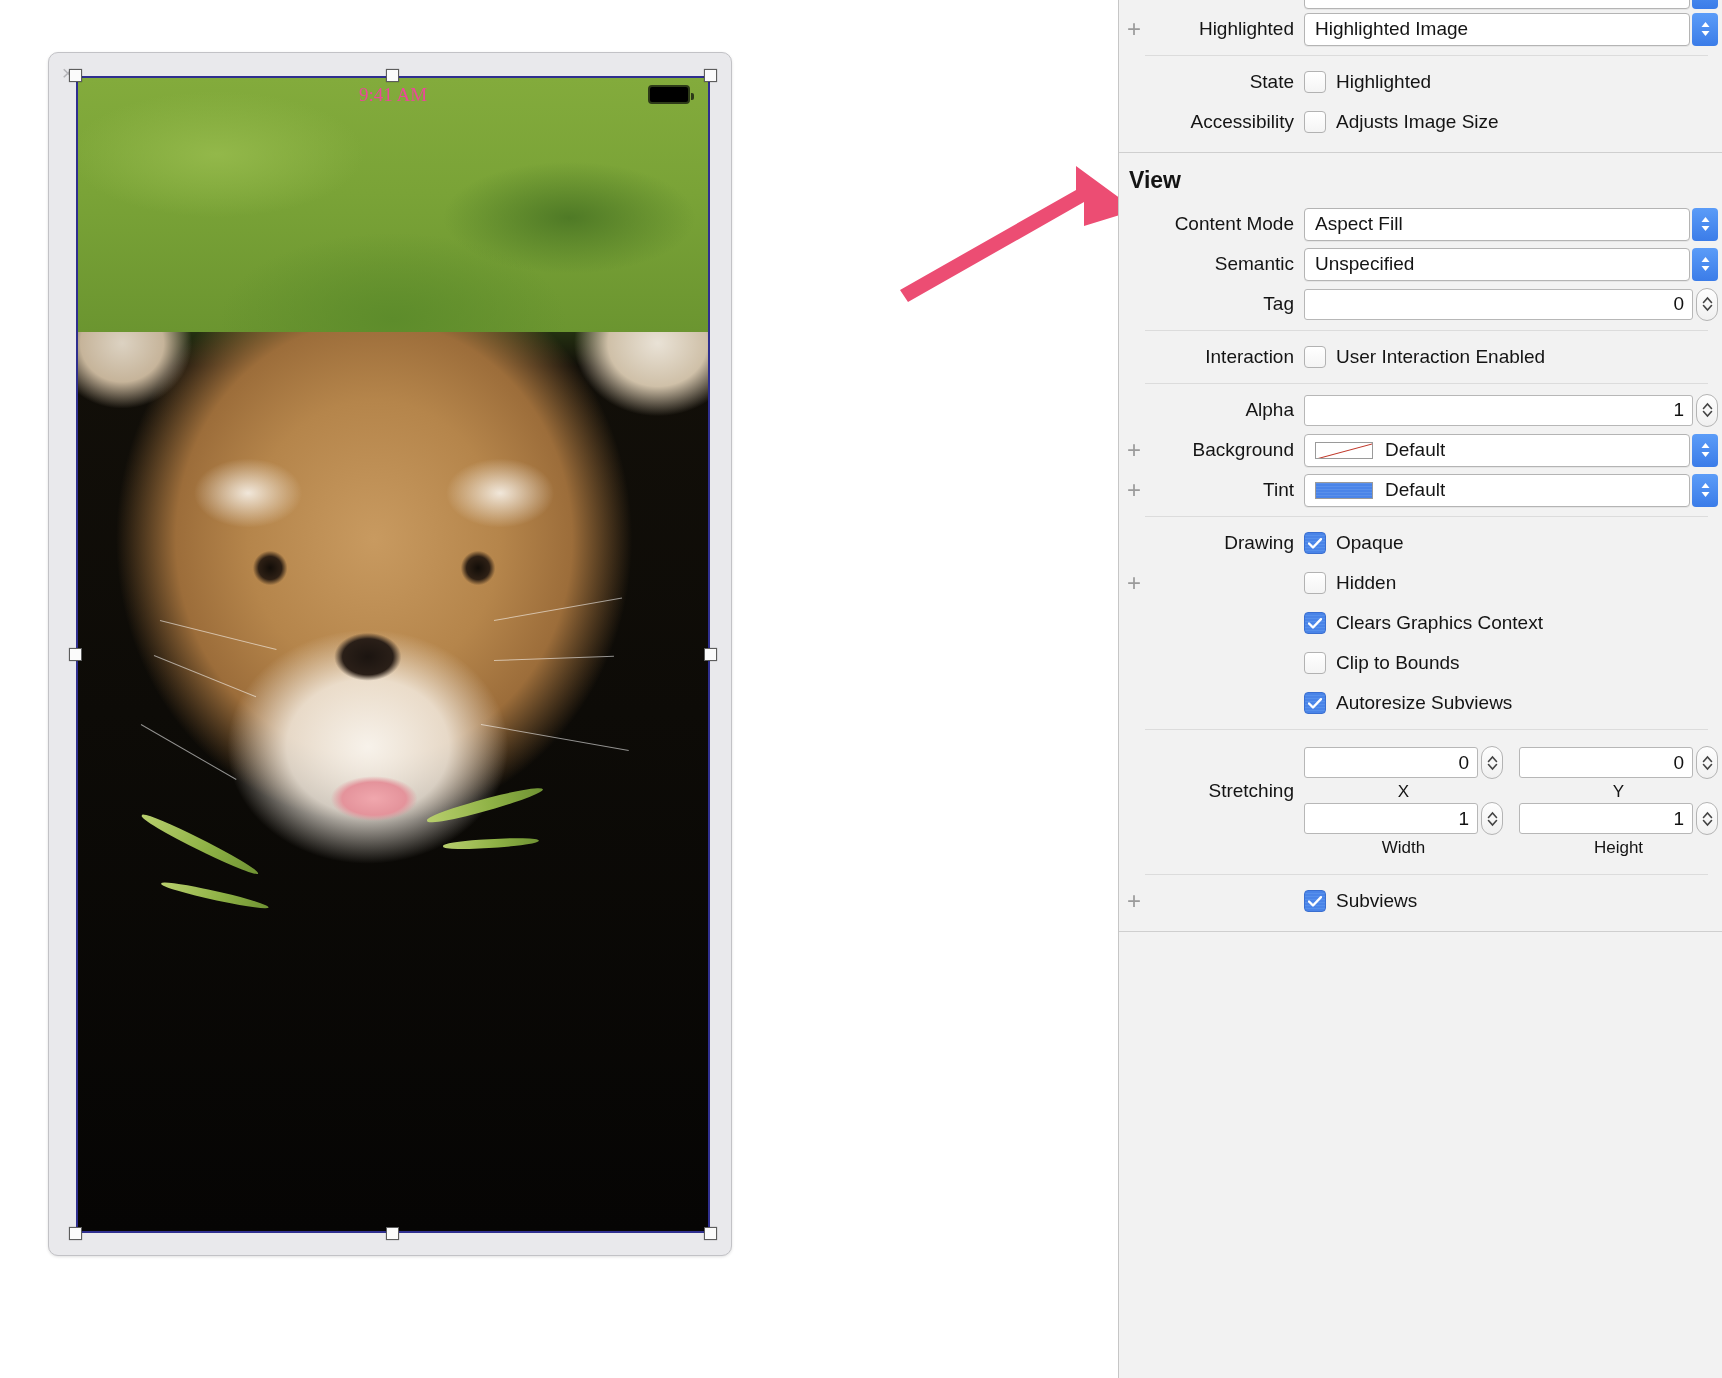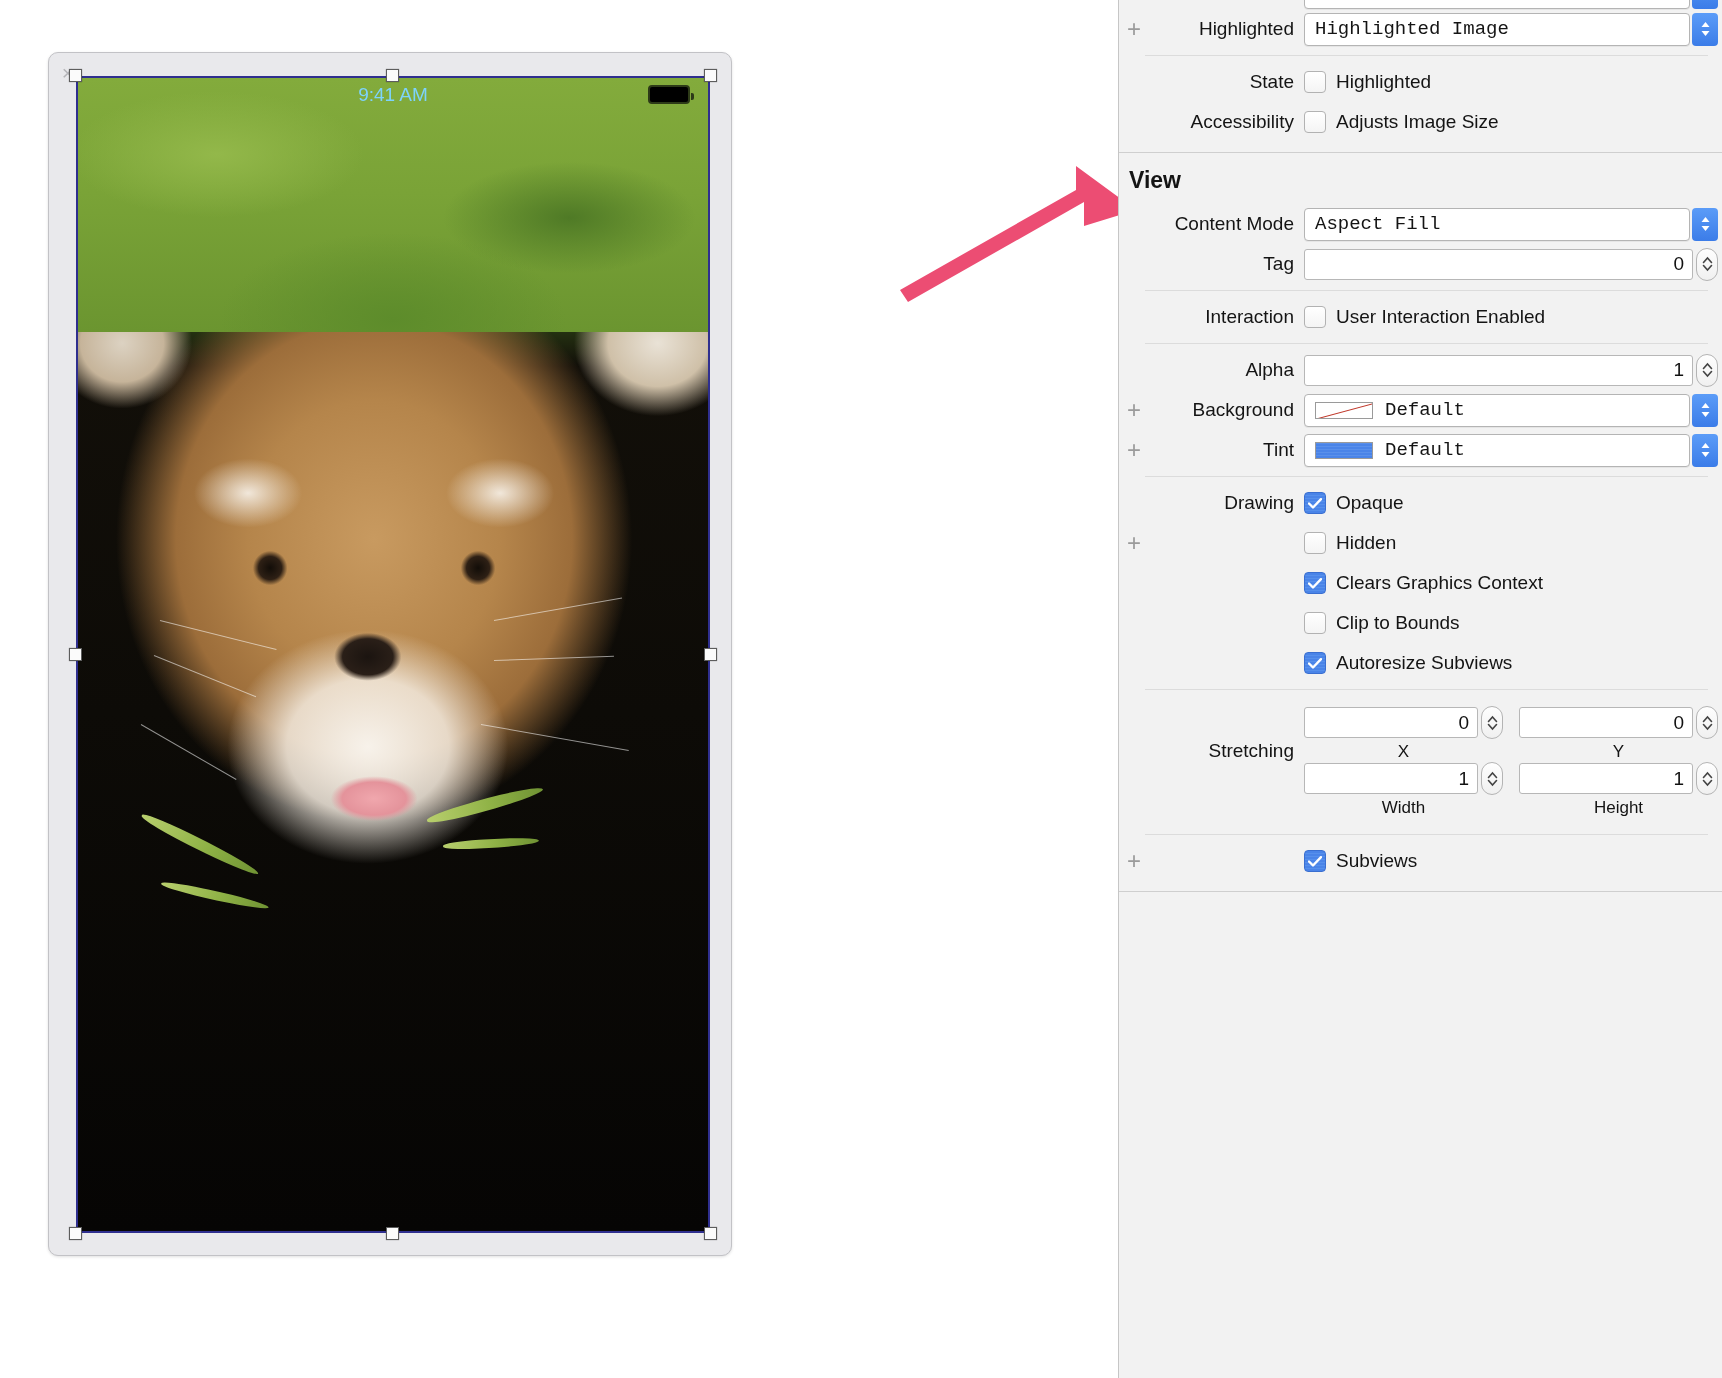--- a/index.html
+++ b/index.html
@@ -98,22 +98,22 @@
   .whisker {
     position: absolute; height: 1px;
     background: rgba(255,255,255,0.55);
     transform-origin: left center;
   }
 
   .statusbar {
     position: absolute; left: 0; top: 0;
     width: 100%; height: 34px;
     display: flex; align-items: center; justify-content: center;
-    color: #7dd3fc; font-size: 19px;
-    font-family: Liberation Sans, sans-serif;
+    color: #ec4899; font-size: 19px;
+    font-family: Liberation Serif, serif;
   }
   .battery {
     position: absolute; right: 18px; top: 7px;
     width: 42px; height: 19px;
     border: 2px solid #2d3a18; border-radius: 4px;
     background: #000;
   }
   .battery::after {
     content: ""; position: absolute; right: -6px; top: 6px;
     width: 3px; height: 7px; background: #2d3a18; border-radius: 0 2px 2px 0;
@@ -178,21 +178,20 @@
 
   .popup {
     position: relative;
     flex: 1 1 auto; height: 33px;
     background: #fff;
     border: 1px solid #b4b4b4; border-radius: 4px;
     display: flex; align-items: center;
     padding: 0 34px 0 10px;
     box-shadow: 0 1px 0 rgba(0,0,0,0.05);
     min-width: 0;
-    font-family: Liberation Mono, monospace;
   }
   .popup .val { font-size: 19px; white-space: nowrap; overflow: hidden; }
   .stepper-btn {
     width: 26px; height: 33px;
     background: linear-gradient(#5b9cf8, #3b7ce8);
     border-radius: 4px;
     display: flex; flex-direction: column;
     align-items: center; justify-content: center;
     flex: 0 0 26px; margin-left: 2px;
     color: #fff;
@@ -370,20 +369,35 @@
         </span>
         <span class="stepper-btn">
           <svg width="11" height="16" viewBox="0 0 11 16">
               <path d="M5.5 1 L9.5 6 L1.5 6 Z" fill="#fff"></path>
               <path d="M5.5 15 L9.5 10 L1.5 10 Z" fill="#fff"></path>
             </svg>
         </span>
       </span>
     </div>
 
+    <div class="row">
+      <span class="plus"></span>
+      <span class="lbl">Semantic</span>
+      <span class="ctl">
+        <span class="popup">
+          <span class="val">Unspecified</span>
+        </span>
+        <span class="stepper-btn">
+          <svg width="11" height="16" viewBox="0 0 11 16">
+              <path d="M5.5 1 L9.5 6 L1.5 6 Z" fill="#fff"></path>
+              <path d="M5.5 15 L9.5 10 L1.5 10 Z" fill="#fff"></path>
+            </svg>
+        </span>
+      </span>
+    </div>
 
     <div class="row">
       <span class="plus"></span>
       <span class="lbl">Tag</span>
       <span class="ctl">
         <span class="field num">
           <span class="val">0</span>
         </span>
         <span class="stepper-plain">
           <svg width="11" height="16" viewBox="0 0 11 16">

